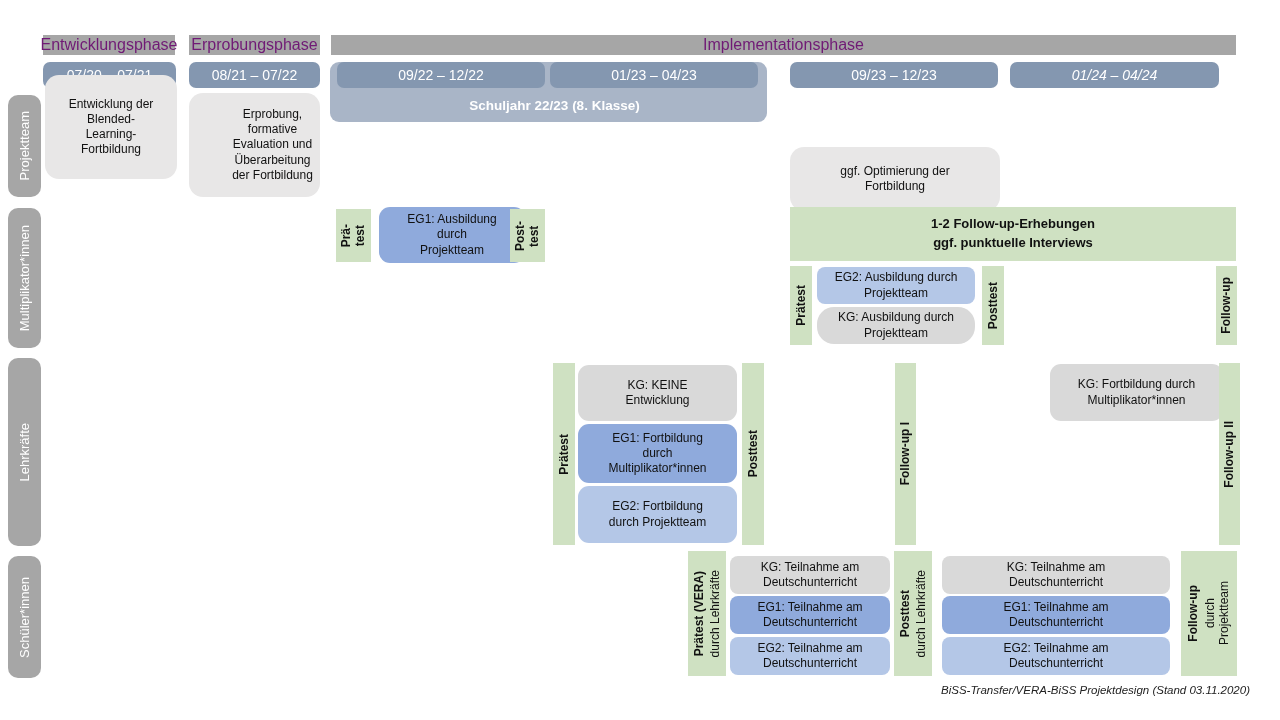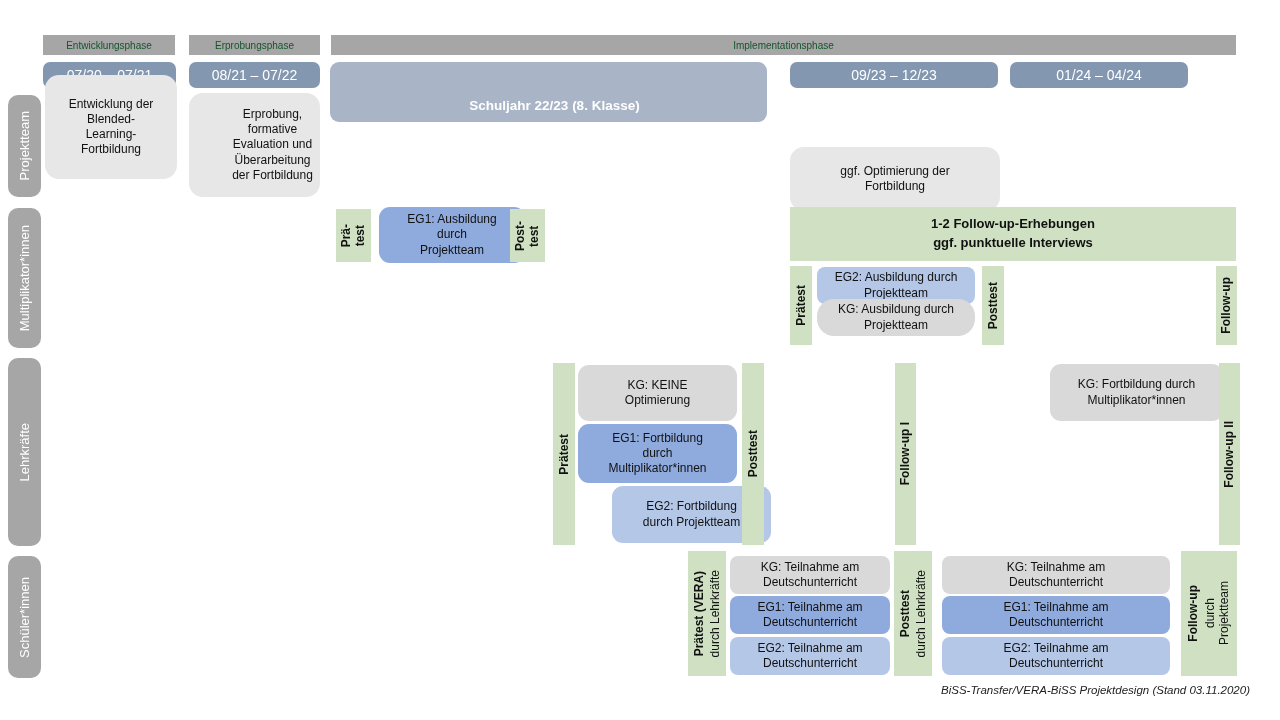--- a/index.html
+++ b/index.html
@@ -2,22 +2,22 @@
 <html style="--phase-bar: #a6a6a6; --date-bar: #8497b0; --year-band: #a9b5c7; --green: #cfe1c2; --blue-medium: #8faadc; --blue-light: #b4c7e7; --gray-light: #e8e7e7; --gray-kg: #d9d9d9;"><head>
 <meta charset="utf-8">
 <style>
   html,body{margin:0;padding:0;background:#fff;}
   .canvas{
     position:relative;width:1280px;height:720px;background:#fff;overflow:hidden;
     font-family:"Liberation Sans",sans-serif;color:#111;
   }
   .abs{position:absolute;box-sizing:border-box;}
   
-  .phase-bar{background:var(--phase-bar,#a6a6a6);color:#14532d;display:flex;align-items:center;justify-content:center;
-    font-size:10px;}
+  .phase-bar{background:var(--phase-bar,#a6a6a6);color:#701a75;display:flex;align-items:center;justify-content:center;
+    font-size:16px;}
   
   .year-band{background:var(--year-band,#a9b5c7);border-radius:9px;display:flex;align-items:flex-end;justify-content:center;
     padding-bottom:9px;color:#fff;font-weight:bold;font-size:13.5px;}
   
   .date-bar{background:var(--date-bar,#8497b0);color:#fff;border-radius:7px;display:flex;align-items:center;justify-content:center;
     font-size:14px;}
   
   .row-label{background:var(--phase-bar,#a6a6a6);border-radius:10px;display:flex;align-items:center;justify-content:center;color:#fff;font-size:13px;}
   
   .box{border-radius:11px;display:flex;align-items:center;justify-content:center;text-align:center;
@@ -43,22 +43,24 @@
 <div class="canvas">
 
   <div class="abs phase-bar" style="left:43px;top:35px;width:132px;height:20px;">Entwicklungsphase</div>
   <div class="abs phase-bar" style="left:189px;top:35px;width:131px;height:20px;">Erprobungsphase</div>
   <div class="abs phase-bar" style="left:331px;top:35px;width:905px;height:20px;">Implementationsphase</div>
 
   <div class="abs year-band" style="left:330px;top:62px;width:437px;height:60px;padding-left:12px;">Schuljahr 22/23 (8. Klasse)</div>
 
   <div class="abs date-bar" style="left:43px;top:62px;width:133px;height:26px;">07/20 – 07/21</div>
   <div class="abs date-bar" style="left:189px;top:62px;width:131px;height:26px;">08/21 – 07/22</div>
+  <div class="abs date-bar" style="left:337px;top:62px;width:208px;height:26px;">09/22 – 12/22</div>
+  <div class="abs date-bar" style="left:550px;top:62px;width:208px;height:26px;">01/23 – 04/23</div>
   <div class="abs date-bar" style="left:790px;top:62px;width:208px;height:26px;">09/23 – 12/23</div>
-  <div class="abs date-bar" style="left:1010px;top:62px;width:178px;height:26px;">01/24 – 04/24</div>
+  <div class="abs date-bar" style="left:1010px;top:62px;width:209px;height:26px;font-style:italic;">01/24 – 04/24</div>
 
   <div class="abs row-label" style="left:8px;top:95px;width:33px;height:102px;">
     <span class="vtext white">Projektteam</span>
   </div>
   <div class="abs row-label" style="left:8px;top:208px;width:33px;height:140px;">
     <span class="vtext white">Multiplikator*innen</span>
   </div>
   <div class="abs row-label" style="left:8px;top:358px;width:33px;height:188px;">
     <span class="vtext white">Lehrkräfte</span>
   </div>
@@ -89,38 +91,38 @@
     <span class="vtext">Post-
 test</span>
   </div>
   <div class="abs green-wide" style="left:790px;top:207px;width:446px;height:54px;">1-2 Follow-up-Erhebungen
 ggf. punktuelle Interviews</div>
   <div class="abs vstrip" style="left:790px;top:266px;width:22px;height:79px;">
     <span class="vtext">Prätest</span>
   </div>
   <div class="abs box blue-lt" style="left:817px;top:267px;width:158px;height:37px;border-radius:8px;">EG2: Ausbildung durch
 Projektteam</div>
-  <div class="abs box gray-kg" style="left:817px;top:299px;width:158px;height:37px;border-radius:17px;">KG: Ausbildung durch
+  <div class="abs box gray-kg" style="left:817px;top:307px;width:158px;height:37px;border-radius:17px;">KG: Ausbildung durch
 Projektteam</div>
   <div class="abs vstrip" style="left:982px;top:266px;width:22px;height:79px;">
     <span class="vtext">Posttest</span>
   </div>
   <div class="abs vstrip" style="left:1216px;top:266px;width:21px;height:79px;">
     <span class="vtext">Follow-up</span>
   </div>
 
   <div class="abs vstrip" style="left:553px;top:363px;width:22px;height:182px;">
     <span class="vtext">Prätest</span>
   </div>
   <div class="abs box gray-kg" style="left:578px;top:365px;width:159px;height:56px;">KG: KEINE
-Optimierung</div>
+Entwicklung</div>
   <div class="abs box blue-md" style="left:578px;top:424px;width:159px;height:59px;">EG1: Fortbildung
 durch
 Multiplikator*innen</div>
-  <div class="abs box blue-lt" style="left:612px;top:486px;width:159px;height:57px;">EG2: Fortbildung
+  <div class="abs box blue-lt" style="left:578px;top:486px;width:159px;height:57px;">EG2: Fortbildung
 durch Projektteam</div>
   <div class="abs vstrip" style="left:742px;top:363px;width:22px;height:182px;">
     <span class="vtext">Posttest</span>
   </div>
   <div class="abs vstrip" style="left:895px;top:363px;width:21px;height:182px;">
     <span class="vtext">Follow-up I</span>
   </div>
   <div class="abs box gray-kg" style="left:1050px;top:364px;width:173px;height:57px;">KG: Fortbildung durch
 Multiplikator*innen</div>
   <div class="abs vstrip" style="left:1219px;top:363px;width:21px;height:182px;">

